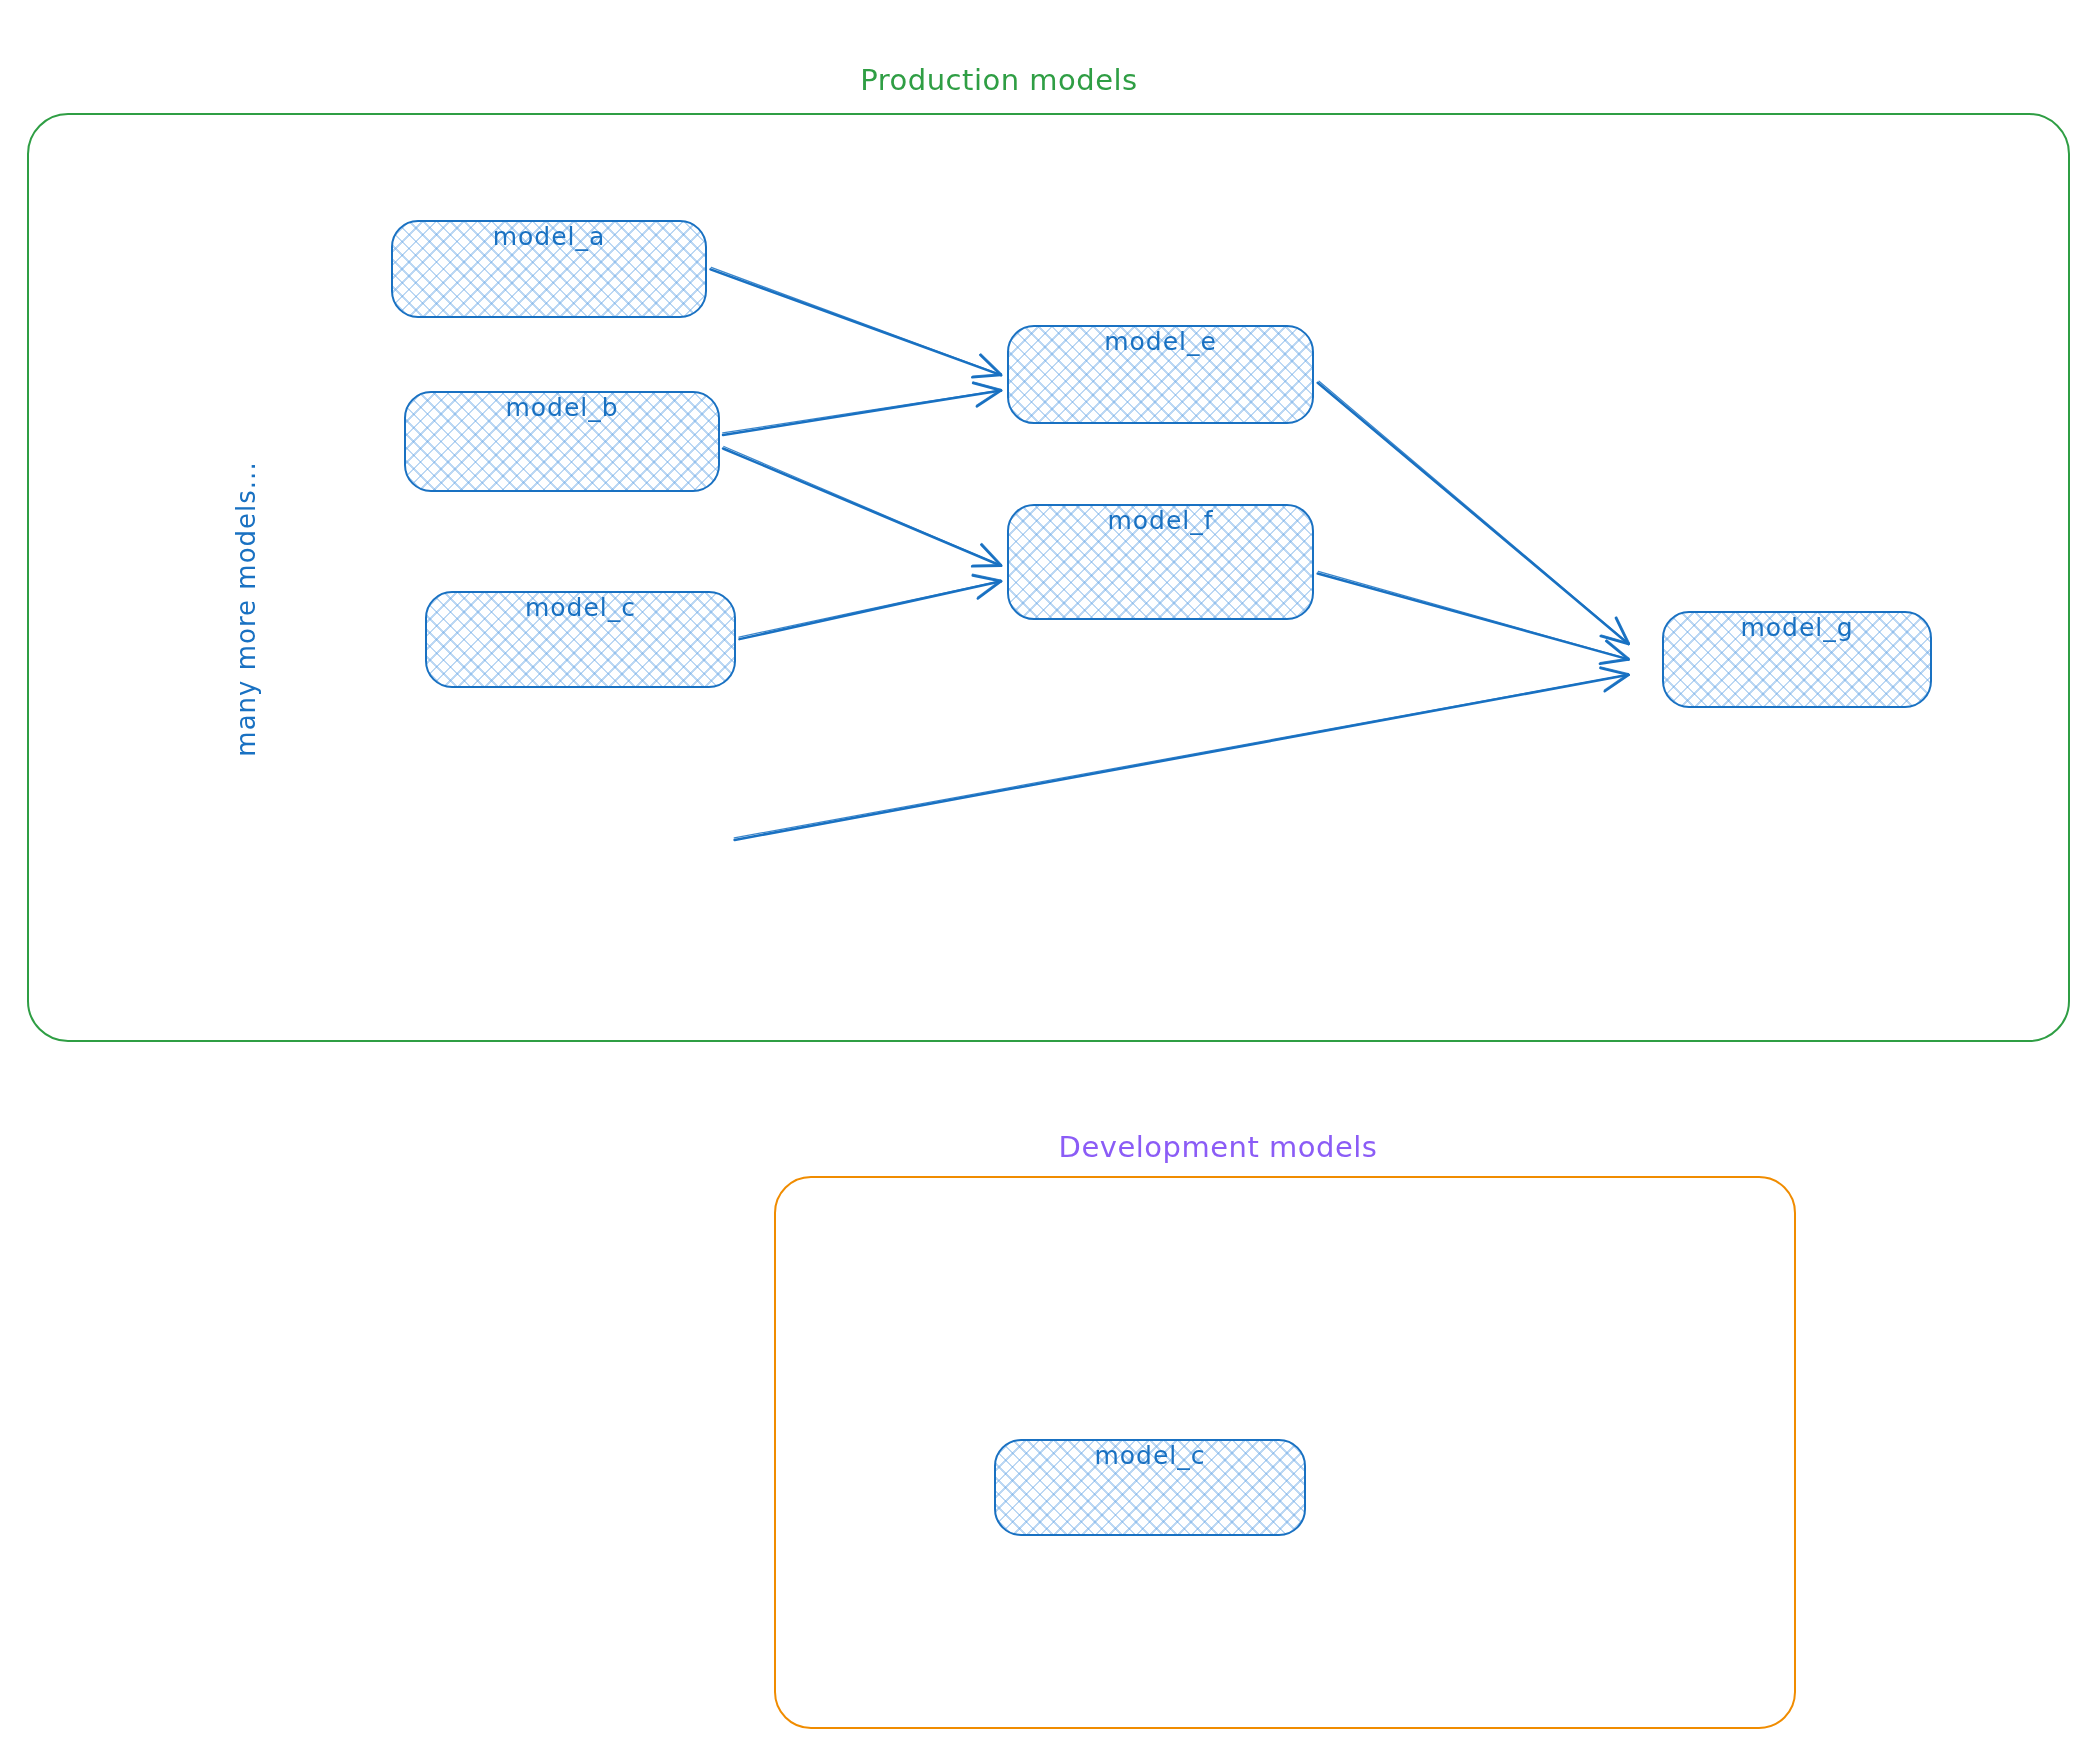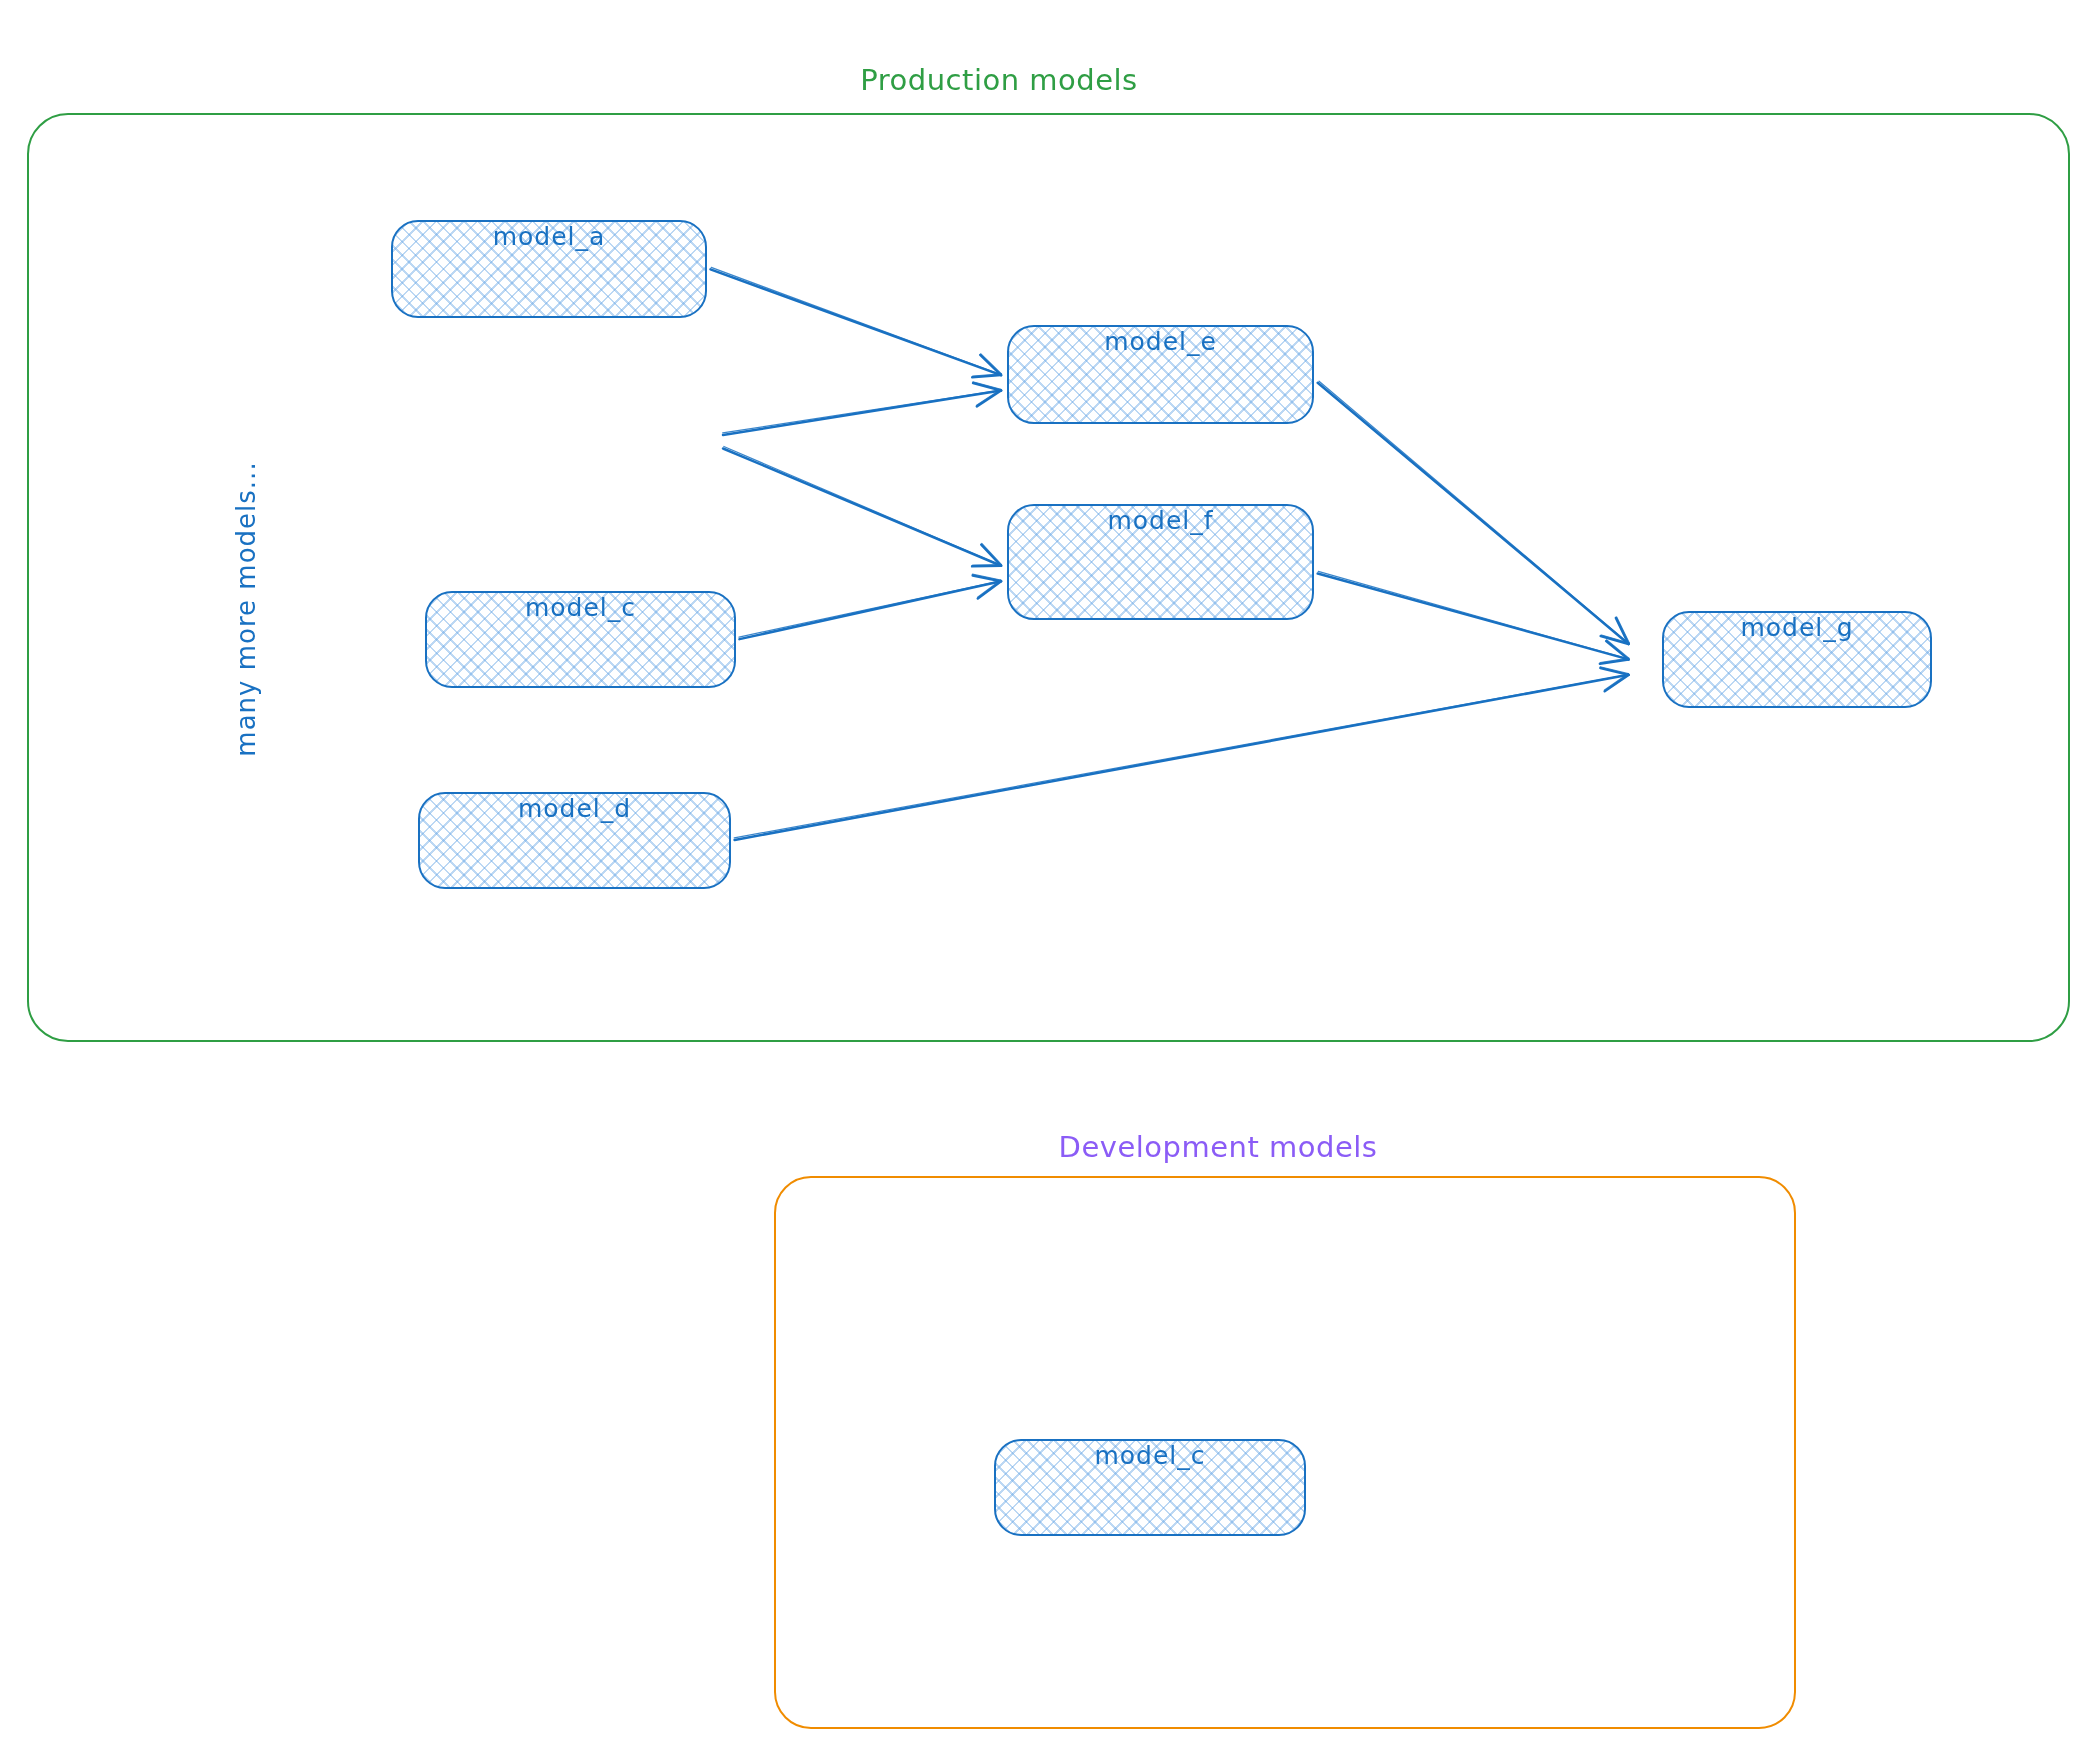--- a/index.html
+++ b/index.html
@@ -78,28 +78,28 @@
   <div class="section-title" id="production-title">Production models</div>
 
   <div class="frame" id="production-frame"></div>
 
   <div class="side-note">many more models...</div>
 
   <div class="node" style="left:391px; top:220px; width:316px; height:98px">
     <span class="node-label">model_a</span>
   </div>
 
+  <div class="node" style="left:404px; top:391px; width:316px; height:101px">
+    <span class="node-label">model_b</span>
+  </div>
 
   <div class="node" style="left:425px; top:591px; width:311px; height:97px">
     <span class="node-label">model_c</span>
   </div>
 
-  <div class="node" style="left:418px; top:792px; width:313px; height:97px">
-    <span class="node-label">model_d</span>
-  </div>
 
   <div class="node" style="left:1007px; top:325px; width:307px; height:99px">
     <span class="node-label">model_e</span>
   </div>
 
   <div class="node" style="left:1007px; top:504px; width:307px; height:116px">
     <span class="node-label">model_f</span>
   </div>
 
   <div class="node" style="left:1662px; top:611px; width:270px; height:97px">

